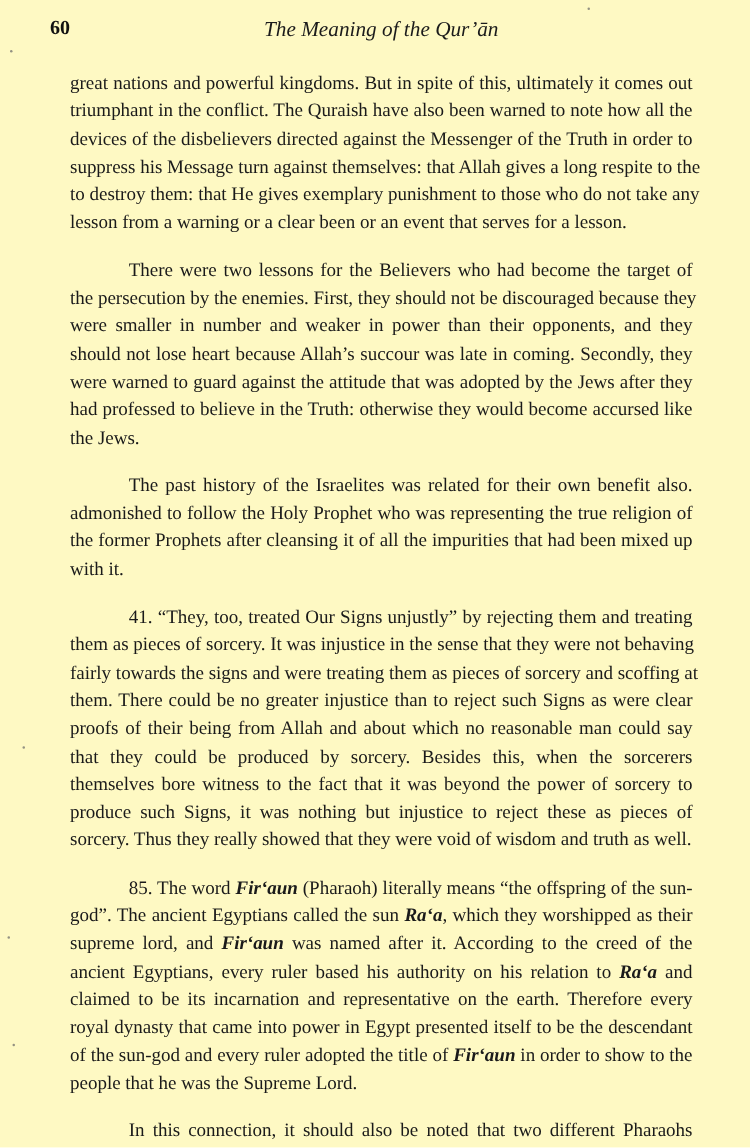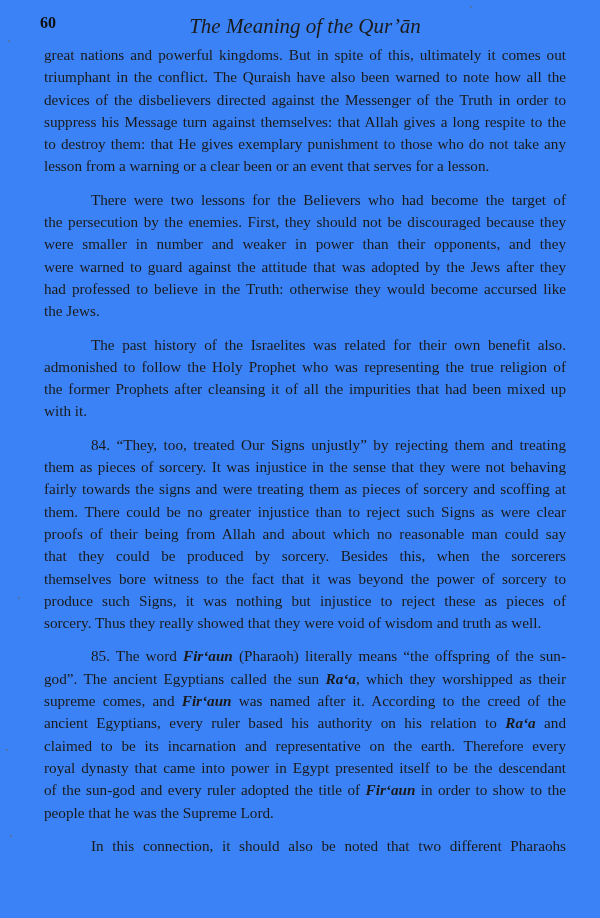--- a/index.html
+++ b/index.html
@@ -12,21 +12,21 @@
       height: 918px;
       overflow: hidden;
       position: relative;
       font-family: "Liberation Serif", "DejaVu Serif", serif;
       color: #1a1a1a;
     }
     .page {
       position: absolute;
       left: 0; top: 0;
       width: 600px; height: 918px;
-      background: #3b82f6;
+      background: #fef9c3;
     }
     .header {
       position: absolute;
       top: 14px;
       left: 40px;
       width: 530px;
       height: 24px;
     }
     .page-number {
       position: absolute;
@@ -36,31 +36,31 @@
       font-weight: bold;
       color: #111;
     }
     .running-title {
       position: absolute;
       left: 0;
       right: 0;
       top: 0;
       text-align: center;
       font-style: italic;
-      font-size: 21px;
+      font-size: 17px;
       color: #1b1b1b;
     }
     .body-text {
       position: absolute;
       top: 40px;
       left: 40px;
       width: 530px;
     }
     .para {
-      margin: 4px;
+      margin: 16px;
       font-size: 15.2px;
       line-height: 22.3px;
       text-align: justify;
       text-align-last: left;
     }
     .para + .para {
       margin-top: 11px;
     }
     .line {
       display: block;
@@ -104,48 +104,49 @@
       <span class="line">devices of the disbelievers directed against the Messenger of the Truth in order to</span>
       <span class="line">suppress his Message turn against themselves: that Allah gives a long respite to the</span>
       <span class="line">to destroy them: that He gives exemplary punishment to those who do not take any</span>
       <span class="line end">lesson from a warning or a clear been or an event that serves for a lesson.</span>
     </div>
 
     <div class="para">
       <span class="line first">There were two lessons for the Believers who had become the target of</span>
       <span class="line">the persecution by the enemies. First, they should not be discouraged because they</span>
       <span class="line">were smaller in number and weaker in power than their opponents, and they</span>
+      <span class="line">should not lose heart because Allah’s succour was late in coming. Secondly, they</span>
       <span class="line">were warned to guard against the attitude that was adopted by the Jews after they</span>
       <span class="line">had professed to believe in the Truth: otherwise they would become accursed like</span>
       <span class="line end">the Jews.</span>
     </div>
 
     <div class="para">
       <span class="line first">The past history of the Israelites was related for their own benefit also.</span>
       <span class="line">admonished to follow the Holy Prophet who was representing the true religion of</span>
       <span class="line">the former Prophets after cleansing it of all the impurities that had been mixed up</span>
       <span class="line end">with it.</span>
     </div>
 
     <div class="para">
-      <span class="line first">84. “They, too, treated Our Signs unjustly” by rejecting them and treating</span>
+      <span class="line first">41. “They, too, treated Our Signs unjustly” by rejecting them and treating</span>
       <span class="line">them as pieces of sorcery. It was injustice in the sense that they were not behaving</span>
       <span class="line">fairly towards the signs and were treating them as pieces of sorcery and scoffing at</span>
       <span class="line">them. There could be no greater injustice than to reject such Signs as were clear</span>
       <span class="line">proofs of their being from Allah and about which no reasonable man could say</span>
       <span class="line">that they could be produced by sorcery. Besides this, when the sorcerers</span>
       <span class="line">themselves bore witness to the fact that it was beyond the power of sorcery to</span>
       <span class="line">produce such Signs, it was nothing but injustice to reject these as pieces of</span>
       <span class="line end">sorcery. Thus they really showed that they were void of wisdom and truth as well.</span>
     </div>
 
     <div class="para">
       <span class="line first"><span>85. The word </span><em>Fir‘aun</em><span> (Pharaoh) literally means “the offspring of the sun-</span></span>
       <span class="line"><span>god”. The ancient Egyptians called the sun </span><em>Ra‘a</em><span>, which they worshipped as their</span></span>
-      <span class="line"><span>supreme comes, and </span><em>Fir‘aun</em><span> was named after it. According to the creed of the</span></span>
+      <span class="line"><span>supreme lord, and </span><em>Fir‘aun</em><span> was named after it. According to the creed of the</span></span>
       <span class="line"><span>ancient Egyptians, every ruler based his authority on his relation to </span><em>Ra‘a</em><span> and</span></span>
       <span class="line">claimed to be its incarnation and representative on the earth. Therefore every</span>
       <span class="line">royal dynasty that came into power in Egypt presented itself to be the descendant</span>
       <span class="line"><span>of the sun-god and every ruler adopted the title of </span><em>Fir‘aun</em><span> in order to show to the</span></span>
       <span class="line end">people that he was the Supreme Lord.</span>
     </div>
 
     <div class="para">
       <span class="line first">In this connection, it should also be noted that two different Pharaohs</span>
 

